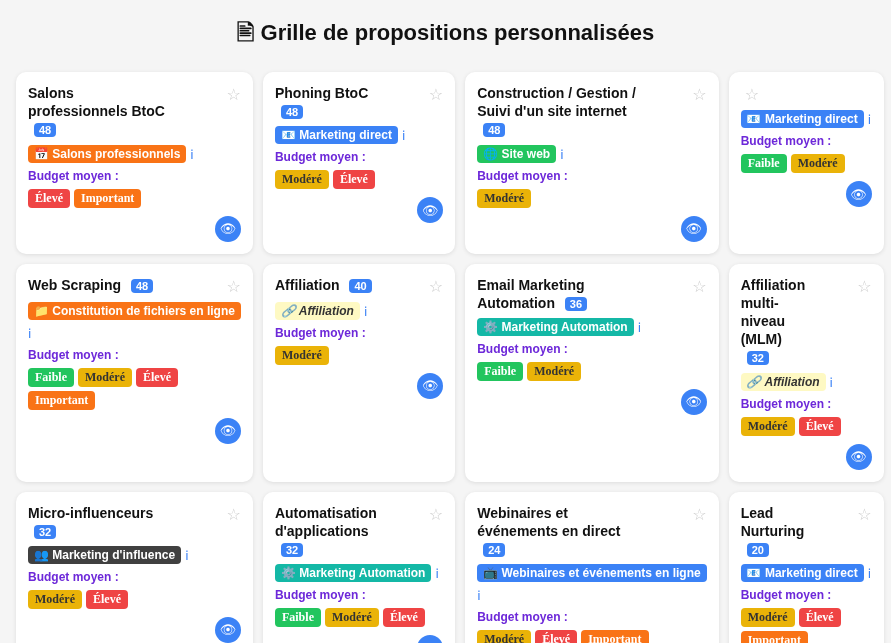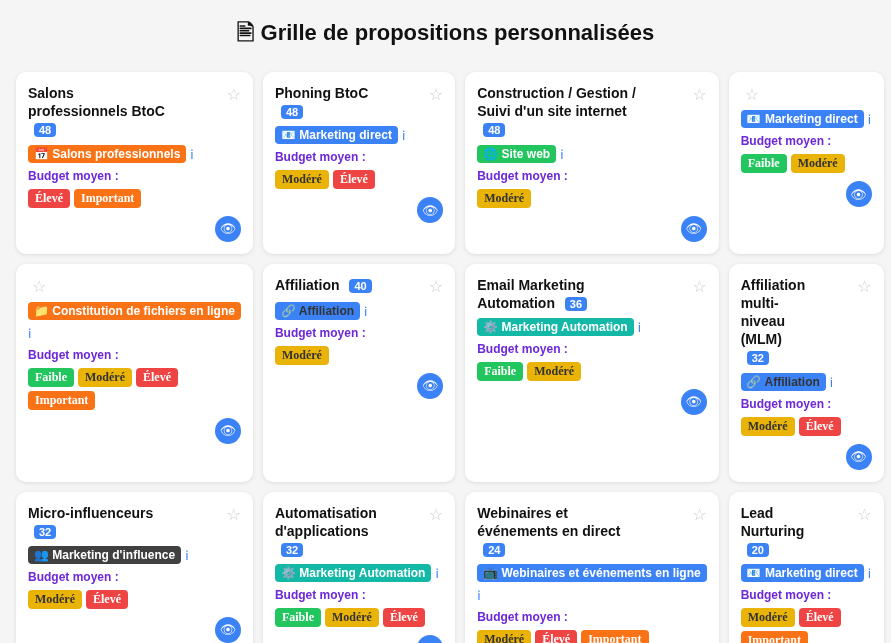--- a/index.html
+++ b/index.html
@@ -76,21 +76,21 @@
       padding: 2px 6px;
       color: #fff;
       display: inline-flex;
       align-items: center;
       gap: 3px;
       white-space: nowrap;
     }
     .tag-orange { background: #f97316; }
     .tag-blue { background: #3b82f6; }
     .tag-green { background: #22c55e; }
-    .tag-yellow { background: #3b82f6; color: #333; }
+    .tag-yellow { background: #fef9c3; color: #333; font-style: italic; }
     .tag-pink { background: #404040; }
     .tag-teal { background: #14b8a6; }
     .info-icon {
       color: #3b82f6;
       font-size: 13px;
       cursor: pointer;
     }
     .budget-label {
       font-size: 12px;
       color: #6d28d9;
@@ -203,20 +203,21 @@
       <div class="budget-tags">
         <span class="budget-tag bt-green">Faible</span>
         <span class="budget-tag bt-yellow">Modéré</span>
       </div>
       <div class="card-footer">
         <button class="eye-btn">👁</button>
       </div>
     </div>
     <div class="card">
       <div class="card-header">
+        <span class="card-title">Web Scraping <span class="card-badge">48</span></span>
         <span class="star-icon">☆</span>
       </div>
       <div class="tag-row">
         <span class="tag tag-orange">📁 Constitution de fichiers en ligne</span>
         <span class="info-icon">ℹ</span>
       </div>
       <div class="budget-label">Budget moyen :</div>
       <div class="budget-tags">
         <span class="budget-tag bt-green">Faible</span>
         <span class="budget-tag bt-yellow">Modéré</span>

